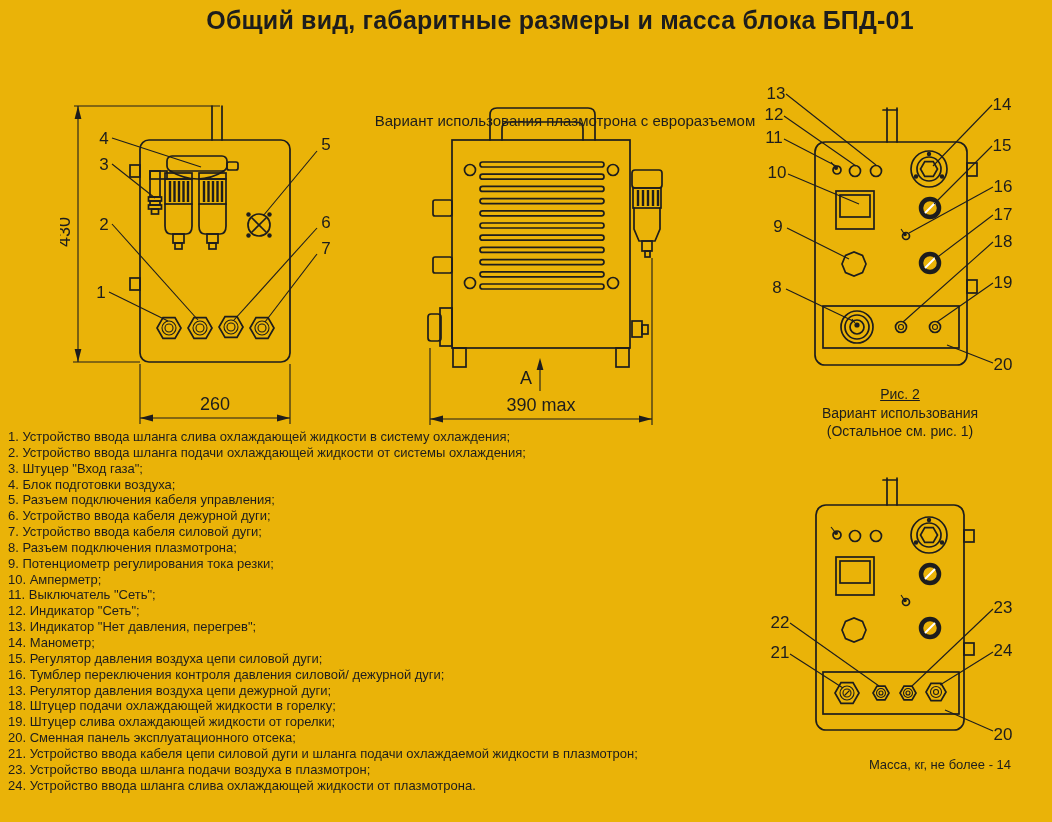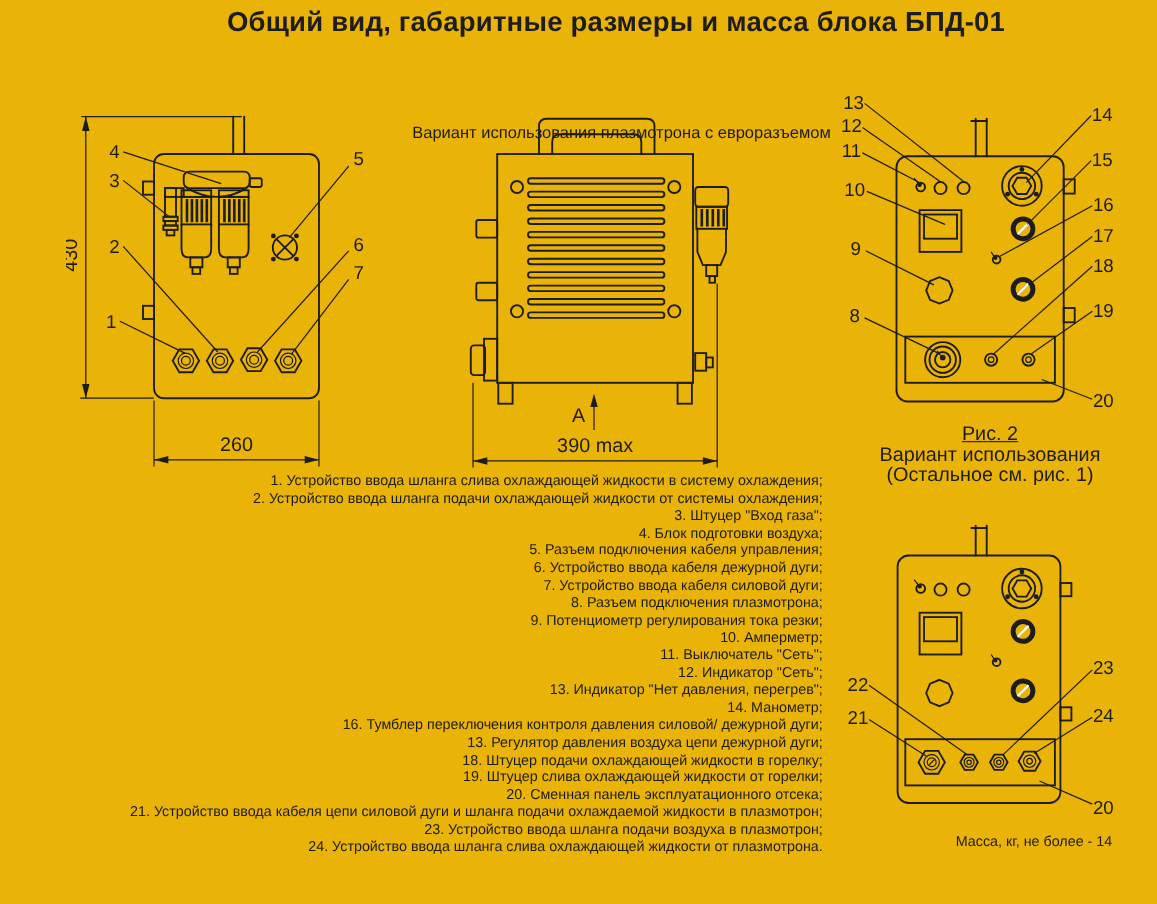--- a/index.html
+++ b/index.html
@@ -1,25 +1,25 @@
 <!DOCTYPE html>
 <html><head>
 <meta charset="utf-8">
 <style>
   html,body{margin:0;padding:0;background:#fff;}
   #page{position:relative;width:1052px;height:822px;background:#eab308;overflow:hidden;
         font-family:"Liberation Sans",sans-serif;color:#1d1d1d;}
-  .abs{position:absolute;text-align:right;}
+  .abs{position:absolute;}
   .center{text-align:center;}
   #title{left:140px;top:6px;width:840px;font-size:25px;font-weight:bold;letter-spacing:0.2px;}
   .cap{font-size:15px;}
   .und{text-decoration:underline;}
   #fig1cap{left:460px;top:39px;width:210px;}
   #fig1sub{left:300px;top:72px;width:530px;margin-top:40px;}
-  #fig2cap{left:780px;top:385px;width:240px;font-size:18px;line-height:18.5px;}
+  #fig2cap{left:780px;top:385px;width:240px;font-size:14px;line-height:18.5px;}
   #mass{left:828px;top:757px;width:224px;font-size:13px;}
   #legend{left:8px;top:429px;width:740px;font-size:13px;line-height:15.85px;white-space:nowrap;}
   svg.fig{position:absolute;}
   .ln{fill:none;stroke:#1d1d1d;stroke-width:1.7;stroke-linecap:round;}
   .lnk{fill:none;stroke:#1d1d1d;stroke-width:4.5;}
   .lt{fill:none;stroke:#1d1d1d;stroke-width:1.1;}
   .tooth{fill:none;stroke:#1d1d1d;stroke-width:2.4;}
   .fl{fill:#1d1d1d;stroke:none;}
   text.num{font:17px "Liberation Sans",sans-serif;fill:#1d1d1d;text-anchor:middle;}
   text.dim{font:18px "Liberation Sans",sans-serif;fill:#1d1d1d;text-anchor:middle;}
@@ -388,20 +388,21 @@
     <div>5. Разъем подключения кабеля управления;</div>
     <div>6. Устройство ввода кабеля дежурной дуги;</div>
     <div>7. Устройство ввода кабеля силовой дуги;</div>
     <div>8. Разъем подключения плазмотрона;</div>
     <div>9. Потенциометр регулирования тока резки;</div>
     <div>10. Амперметр;</div>
     <div>11. Выключатель "Сеть";</div>
     <div>12. Индикатор "Сеть";</div>
     <div>13. Индикатор "Нет давления, перегрев";</div>
     <div>14. Манометр;</div>
+    <div>15. Регулятор давления воздуха цепи силовой дуги;</div>
     <div>16. Тумблер переключения контроля давления силовой/ дежурной дуги;</div>
     <div>13. Регулятор давления воздуха цепи дежурной дуги;</div>
     <div>18. Штуцер подачи охлаждающей жидкости в горелку;</div>
     <div>19. Штуцер слива охлаждающей жидкости от горелки;</div>
     <div>20. Сменная панель эксплуатационного отсека;</div>
     <div>21. Устройство ввода кабеля цепи силовой дуги и шланга подачи охлаждаемой жидкости в плазмотрон;</div>
     <div>23. Устройство ввода шланга подачи воздуха в плазмотрон;</div>
     <div>24. Устройство ввода шланга слива охлаждающей жидкости от плазмотрона.</div>
   </div>
 

